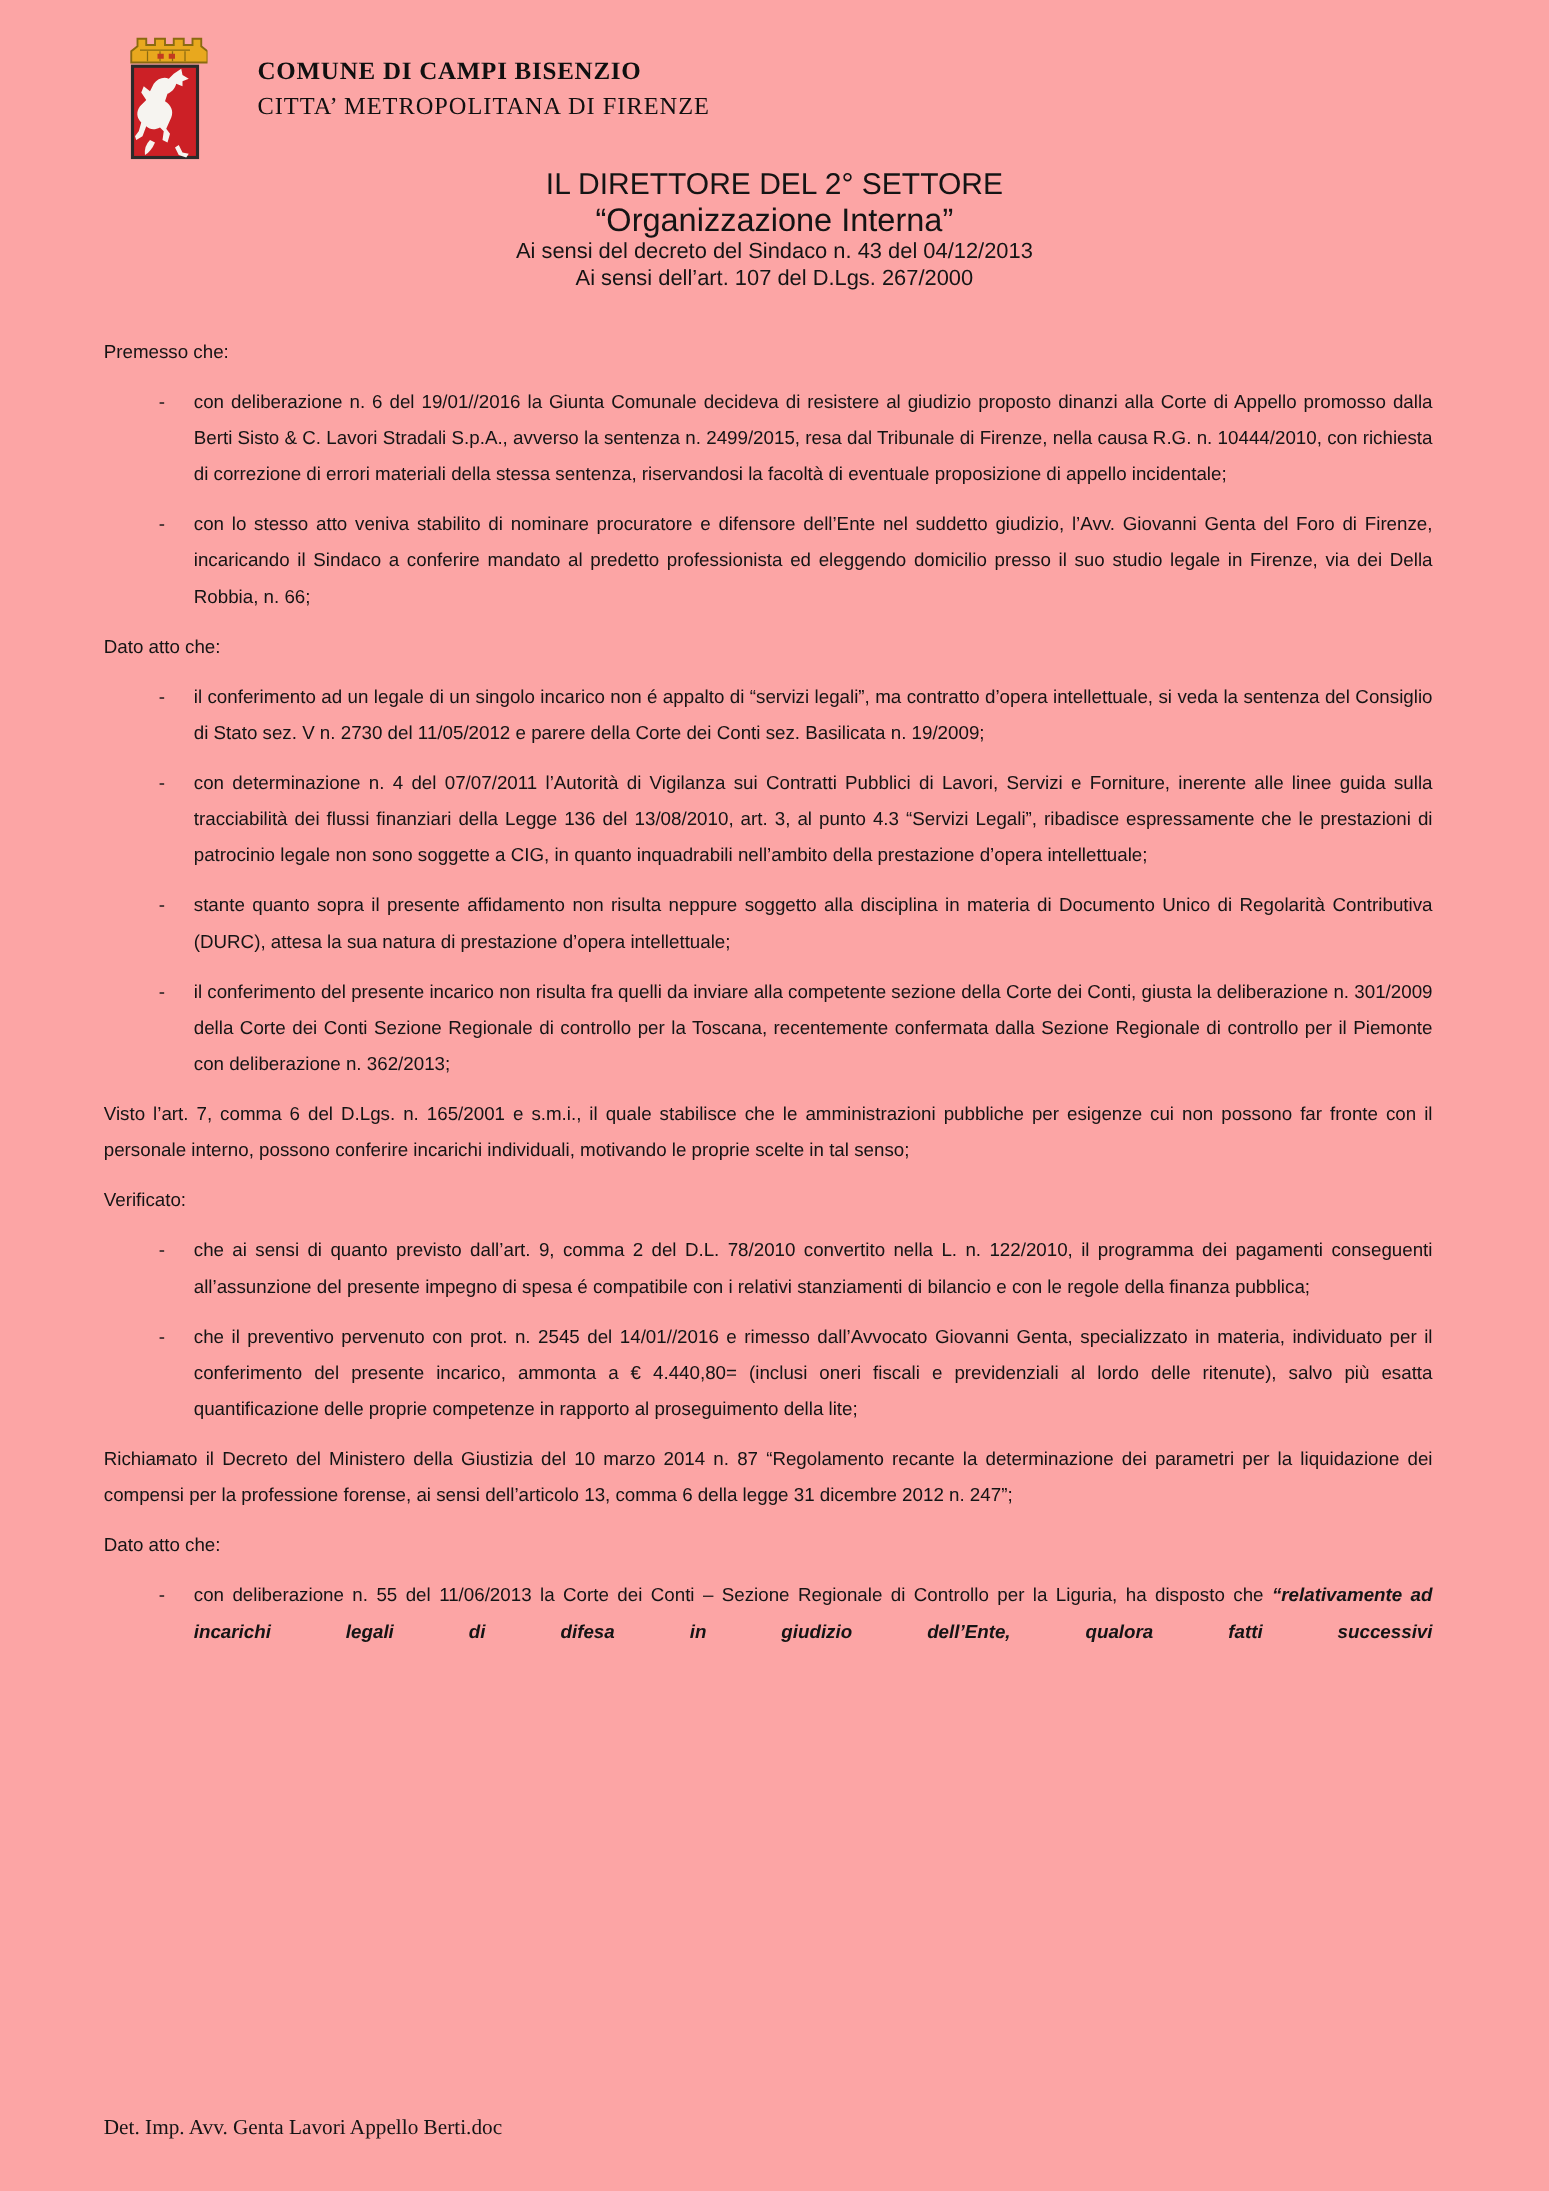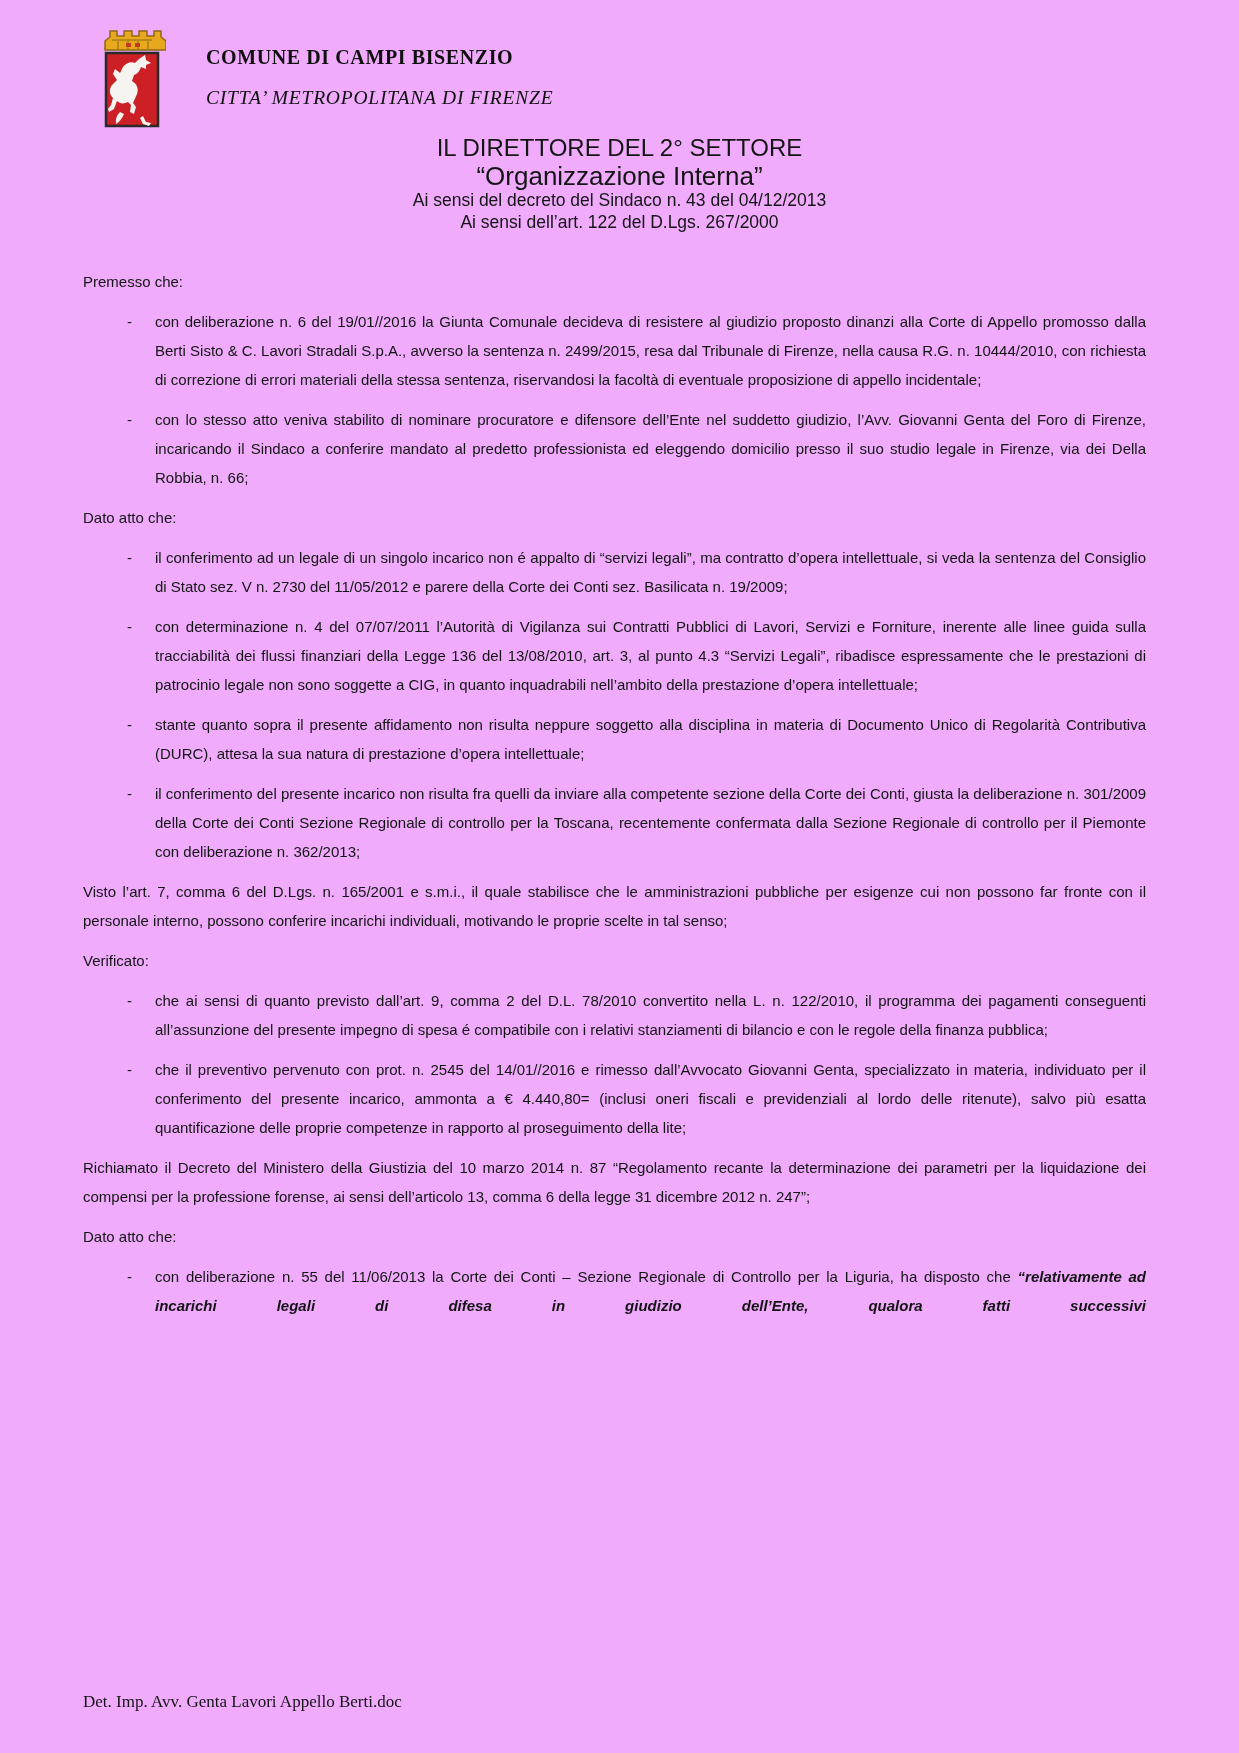--- a/index.html
+++ b/index.html
@@ -1,20 +1,20 @@
 <!DOCTYPE html>
 <html lang="it"><head>
 <meta charset="utf-8">
 <style>
   html, body { margin: 0; padding: 0; background: #ffffff; }
   .page {
     position: relative;
     width: 1239px;
     height: 1753px;
-    background: #f0abfc;
+    background: #fca5a5;
     color: #141414;
     font-family: "Liberation Sans", sans-serif;
     overflow: hidden;
   }
 
   
   .letterhead {
     position: absolute;
     top: 26px;
     left: 98px;
@@ -25,23 +25,22 @@
   .org-text { padding-top: 20px; font-family: "Liberation Serif", serif; }
   .org-name {
     font-weight: bold;
     font-size: 20px;
     letter-spacing: 0.6px;
     color: #101010;
   }
   .org-sub {
     font-size: 19.5px;
     letter-spacing: 0.8px;
-    margin-top: 18px;
+    margin-top: 6px;
     color: #101010;
-    font-style: italic;
   }
 
   
   .title-block {
     position: absolute;
     top: 134px;
     left: 0;
     width: 100%;
     text-align: center;
     font-weight: normal;
@@ -108,21 +107,21 @@
     <div class="org-text">
       <div class="org-name">COMUNE DI CAMPI BISENZIO</div>
       <div class="org-sub">CITTA’ METROPOLITANA  DI FIRENZE</div>
     </div>
   </header>
 
   <div class="title-block">
     <div class="title-main">IL DIRETTORE DEL 2° SETTORE</div>
     <div class="title-sub">“Organizzazione Interna”</div>
     <div class="title-ref">Ai sensi del decreto del Sindaco n. 43 del 04/12/2013</div>
-    <div class="title-ref">Ai sensi dell’art. 122 del D.Lgs. 267/2000</div>
+    <div class="title-ref">Ai sensi dell’art. 107 del D.Lgs. 267/2000</div>
   </div>
 
   <main class="document-body" id="document-body">
       <p class="para">Premesso che:</p>
       <div class="bullet"><span class="dash">-</span><span>con deliberazione n. 6 del 19/01//2016 la Giunta Comunale decideva di resistere al giudizio proposto dinanzi alla Corte di Appello promosso dalla Berti Sisto &amp; C. Lavori Stradali S.p.A., avverso la sentenza n. 2499/2015, resa dal Tribunale di Firenze, nella causa R.G. n. 10444/2010, con richiesta di correzione di errori materiali della stessa sentenza, riservandosi la facoltà di eventuale proposizione di appello incidentale;</span></div>
       <div class="bullet"><span class="dash">-</span><span>con lo stesso atto veniva stabilito di nominare procuratore e difensore dell’Ente nel suddetto giudizio, l’Avv. Giovanni Genta del Foro di Firenze, incaricando il Sindaco a conferire mandato al predetto professionista ed eleggendo domicilio presso il suo studio legale in Firenze, via dei Della Robbia,  n. 66;</span></div>
       <p class="para">Dato atto che:</p>
       <div class="bullet"><span class="dash">-</span><span>il conferimento ad un legale di un singolo incarico non é appalto di “servizi legali”, ma contratto d’opera intellettuale, si veda la sentenza del Consiglio di Stato sez. V n. 2730 del 11/05/2012 e parere della Corte dei Conti sez. Basilicata n. 19/2009;</span></div>
       <div class="bullet"><span class="dash">-</span><span>con determinazione n. 4 del 07/07/2011 l’Autorità di Vigilanza sui Contratti Pubblici di Lavori, Servizi e Forniture, inerente alle linee guida sulla tracciabilità dei flussi finanziari della Legge 136 del 13/08/2010, art. 3, al punto 4.3 “Servizi Legali”, ribadisce espressamente che le prestazioni di patrocinio legale non sono soggette a CIG, in quanto inquadrabili nell’ambito della prestazione d’opera intellettuale;</span></div>
       <div class="bullet"><span class="dash">-</span><span>stante quanto sopra il presente affidamento non risulta neppure soggetto alla disciplina in materia di Documento Unico di Regolarità Contributiva (DURC), attesa la sua natura di prestazione d’opera intellettuale;</span></div>

